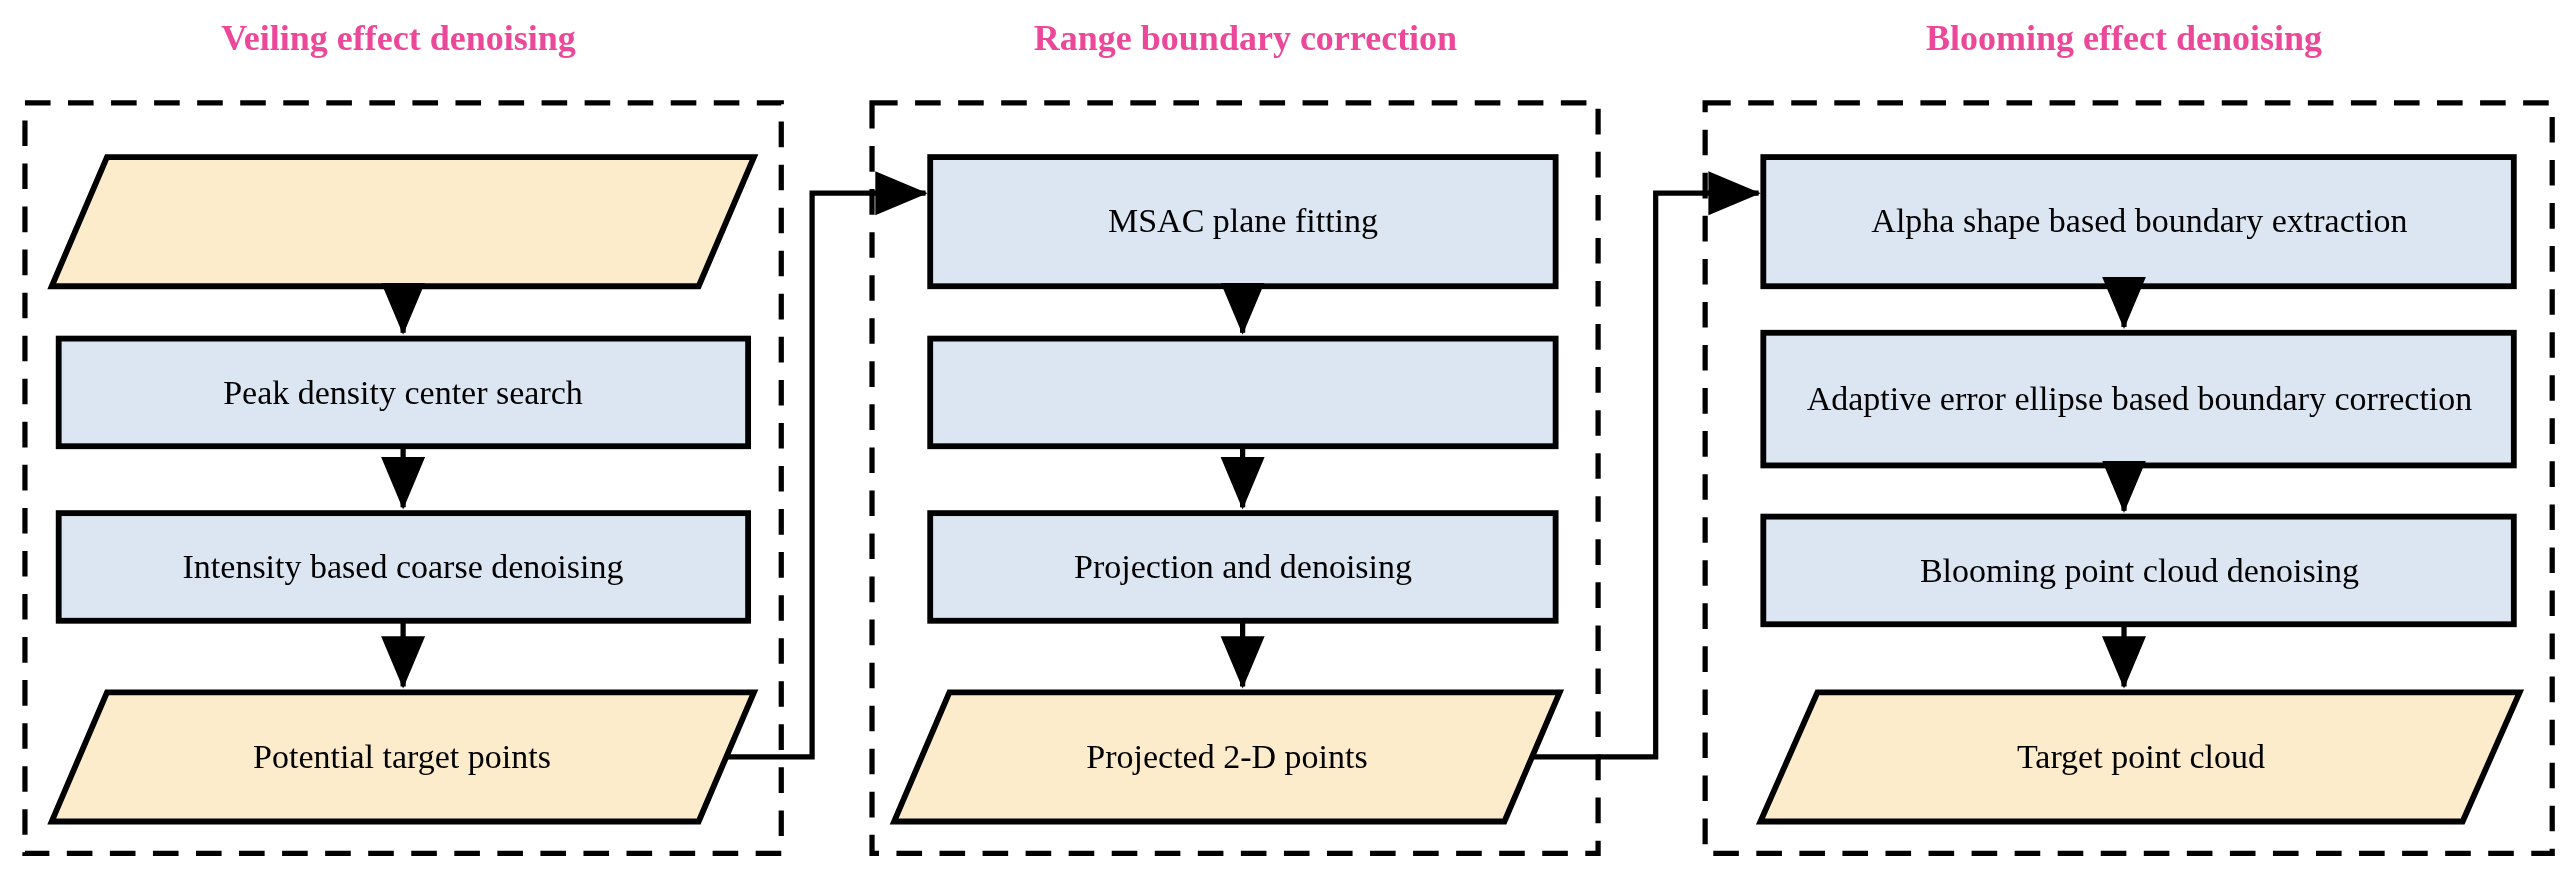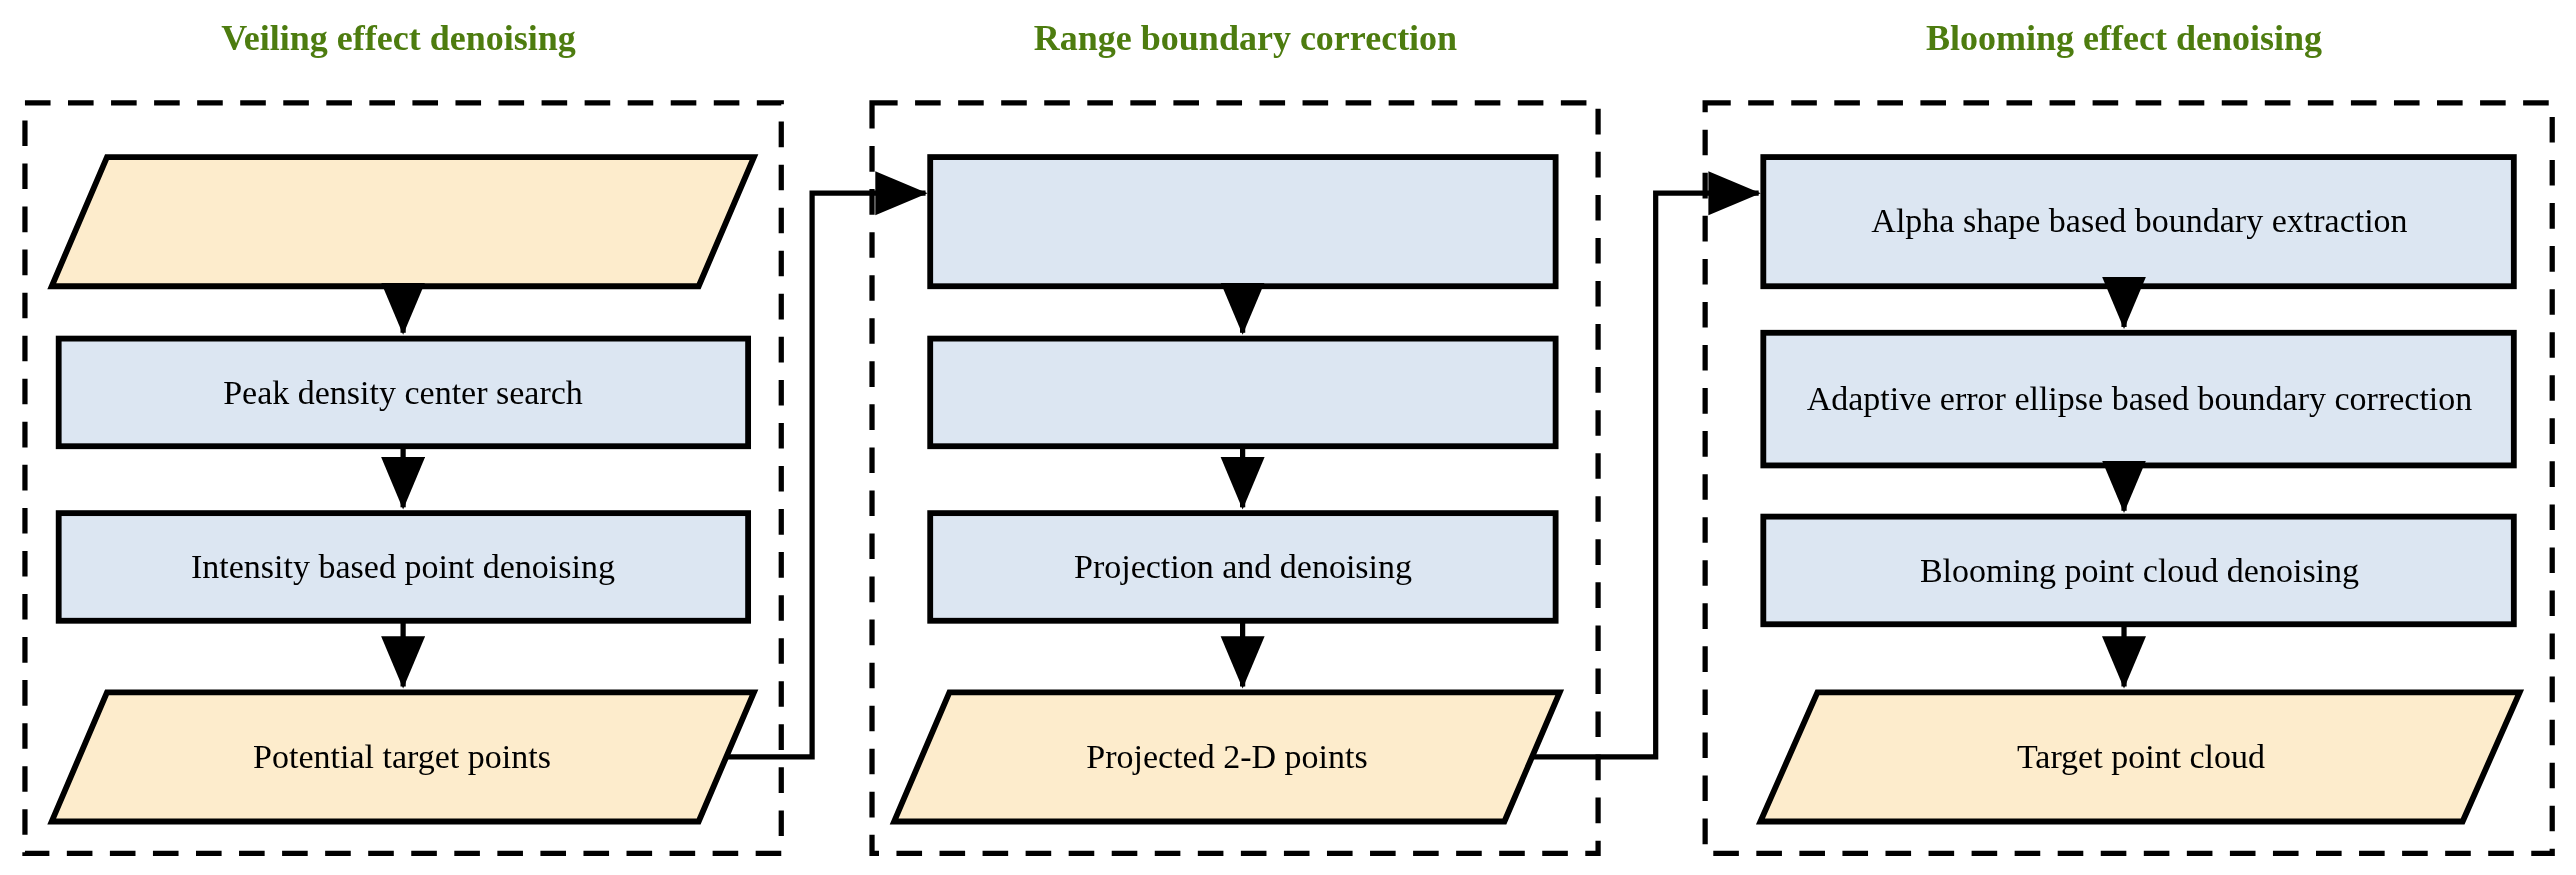--- a/index.html
+++ b/index.html
@@ -25,21 +25,21 @@
     left: 0;
     top: 0;
     width: 2576px;
     height: 875px;
     overflow: visible;
   }
   .stage-title {
     position: absolute;
     font-weight: bold;
     font-size: 36px;
-    color: #4d7c0f;
+    color: #ec4899;
     text-align: center;
     white-space: nowrap;
     letter-spacing: 0px;
     line-height: 1;
   }
   .node-label {
     position: absolute;
     display: flex;
     align-items: center;
     justify-content: center;
@@ -105,23 +105,24 @@
     <rect x="3030" y="572" width="1290" height="228" fill="#dce6f2" stroke="#000000" stroke-width="10"></rect>
     <rect x="3030" y="888" width="1290" height="185" fill="#dce6f2" stroke="#000000" stroke-width="10"></rect>
     <polygon points="3123,1190 4330,1190 4232,1412 3025,1412" fill="#fdeccc" stroke="#000000" stroke-width="10"></polygon>
 
     <line x1="3650" y1="492" x2="3650" y2="562" stroke="#000000" stroke-width="9" marker-end="url(#arrowhead)"></line>
     <line x1="3650" y1="800" x2="3650" y2="878" stroke="#000000" stroke-width="9" marker-end="url(#arrowhead)"></line>
     <line x1="3650" y1="1073" x2="3650" y2="1180" stroke="#000000" stroke-width="9" marker-end="url(#arrowhead)"></line>
   </svg>
 
   <div class="node-label" style="left:58px; top:339px; width:690px; height:108px;">Peak density center search</div>
-  <div class="node-label" style="left:58px; top:513px; width:690px; height:108px;">Intensity based point denoising</div>
+  <div class="node-label" style="left:58px; top:513px; width:690px; height:108px;">Intensity based coarse denoising</div>
   <div class="node-label" style="left:51px; top:693px; width:702px; height:129px;">Potential target points</div>
 
+  <div class="node-label" style="left:930px; top:157px; width:626px; height:129px;">MSAC plane fitting</div>
   <div class="node-label" style="left:930px; top:513px; width:626px; height:108px;">Projection and denoising</div>
   <div class="node-label" style="left:894px; top:693px; width:666px; height:129px;">Projected 2-D points</div>
 
   <div class="node-label" style="left:1764px; top:157px; width:751px; height:129px;">Alpha shape based boundary extraction</div>
   <div class="node-label" style="left:1772px; top:333px; width:735px; height:133px;">Adaptive error ellipse based boundary correction</div>
   <div class="node-label" style="left:1764px; top:517px; width:751px; height:108px;">Blooming point cloud denoising</div>
   <div class="node-label" style="left:1761px; top:693px; width:760px; height:129px;">Target point cloud</div>
 
   <div class="hit" style="left:51px; top:157px; width:702px; height:129px;"></div>
   <div class="hit" style="left:58px; top:339px; width:690px; height:108px;"></div>

